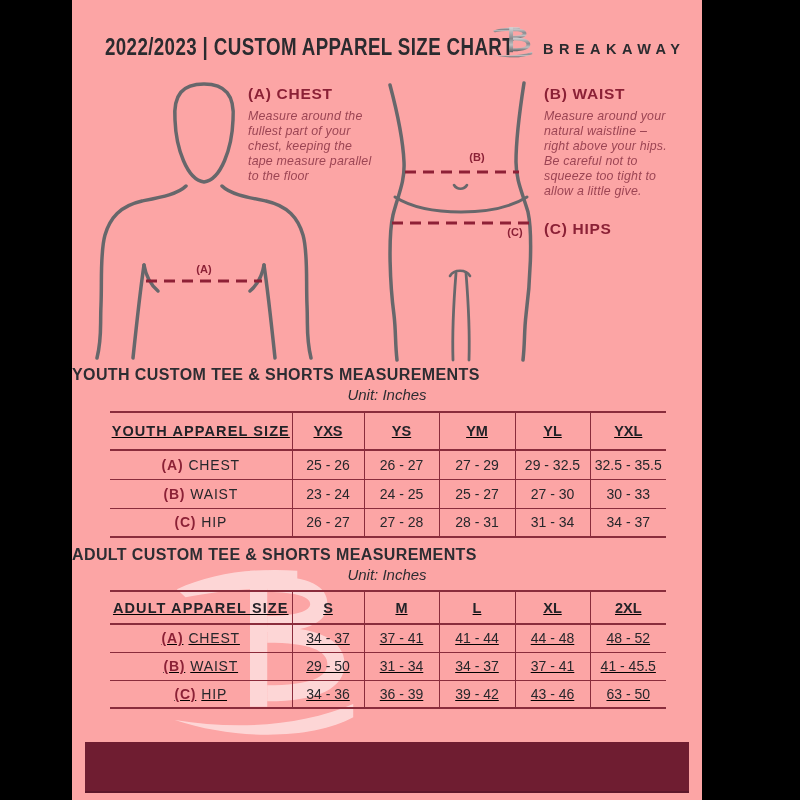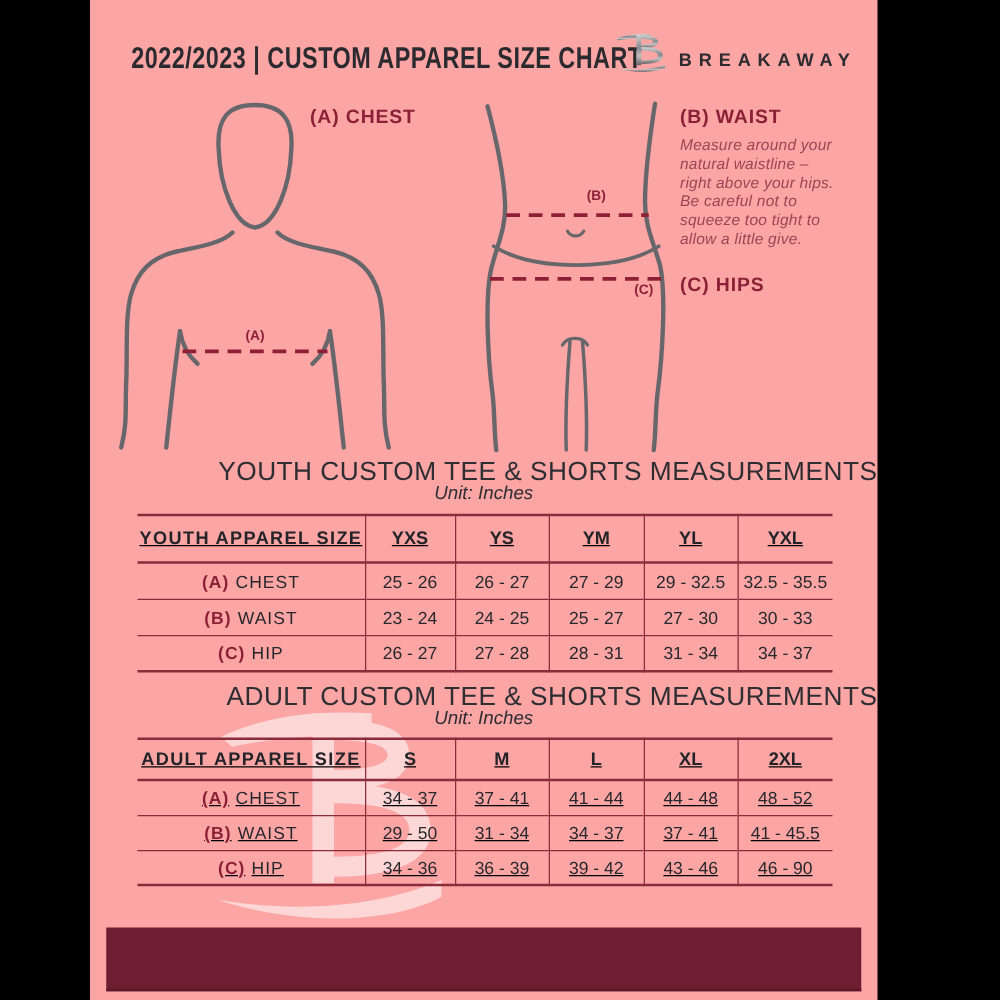--- a/index.html
+++ b/index.html
@@ -28,22 +28,22 @@
 
   
   .guide-col{position:absolute;width:142px;}
   .guide-head{font-size:15.5px;font-weight:bold;color:#8b2136;letter-spacing:0.7px;line-height:18px;}
   .guide-body{margin-top:6px;font-size:12.4px;font-style:italic;color:#9c4554;
     line-height:14.9px;white-space:pre-line;letter-spacing:0.2px;}
   .line-label{position:absolute;width:40px;text-align:center;font-size:11px;
     font-weight:bold;color:#8b2136;}
 
   
-  .sec-title{position:absolute;left:0;width:630px;text-align:right;
-    font-size:21px;font-weight:400;color:#2d2d32;letter-spacing:0.4px;}
+  .sec-title{position:absolute;left:0;width:630px;text-align:left;
+    font-size:16px;font-weight:700;color:#2d2d32;letter-spacing:0.4px;}
   .sec-sub{position:absolute;left:0;width:630px;text-align:center;
     font-size:15px;font-style:italic;color:#2d2d32;}
 
   
   table.size-table{
     position:absolute;left:38px;width:556px;border-collapse:collapse;table-layout:fixed;
     border-top:2px solid #8a2c3c;border-bottom:2px solid #8a2c3c;
   }
   table.size-table thead tr{border-bottom:2px solid #8a2c3c;}
   table.size-table tbody tr + tr{border-top:1.5px solid #8a2c3c;}
@@ -135,20 +135,25 @@
         <path d="M 320,143 L 457,143"></path>
       </g>
     </svg>
 
     <span class="line-label" style="left:112px;top:263px;">(A)</span>
     <span class="line-label" style="left:385px;top:151px;">(B)</span>
     <span class="line-label" style="left:423px;top:226px;">(C)</span>
 
     <div class="guide-col" style="left:176px;top:85px;">
       <div class="guide-head">(A) CHEST</div>
+      <div class="guide-body">Measure around the
+fullest part of your
+chest, keeping the
+tape measure parallel
+to the floor</div>
     </div>
     <div class="guide-col" style="left:472px;top:85px;">
       <div class="guide-head">(B) WAIST</div>
       <div class="guide-body">Measure around your
 natural waistline –
 right above your hips.
 Be careful not to
 squeeze too tight to
 allow a little give.</div>
     </div>
@@ -242,21 +247,21 @@
           <td>34 - 37</td>
           <td>37 - 41</td>
           <td>41 - 45.5</td>
         </tr>
         <tr>
           <td class="lbl"><b>(C)</b><span>HIP</span></td>
           <td>34 - 36</td>
           <td>36 - 39</td>
           <td>39 - 42</td>
           <td>43 - 46</td>
-          <td>46 - 90</td>
+          <td>63 - 50</td>
         </tr>
       </tbody>
     </table>
 
     <div class="footer-bar"></div>
 
   </div>
 </div>
 
 </body></html>

